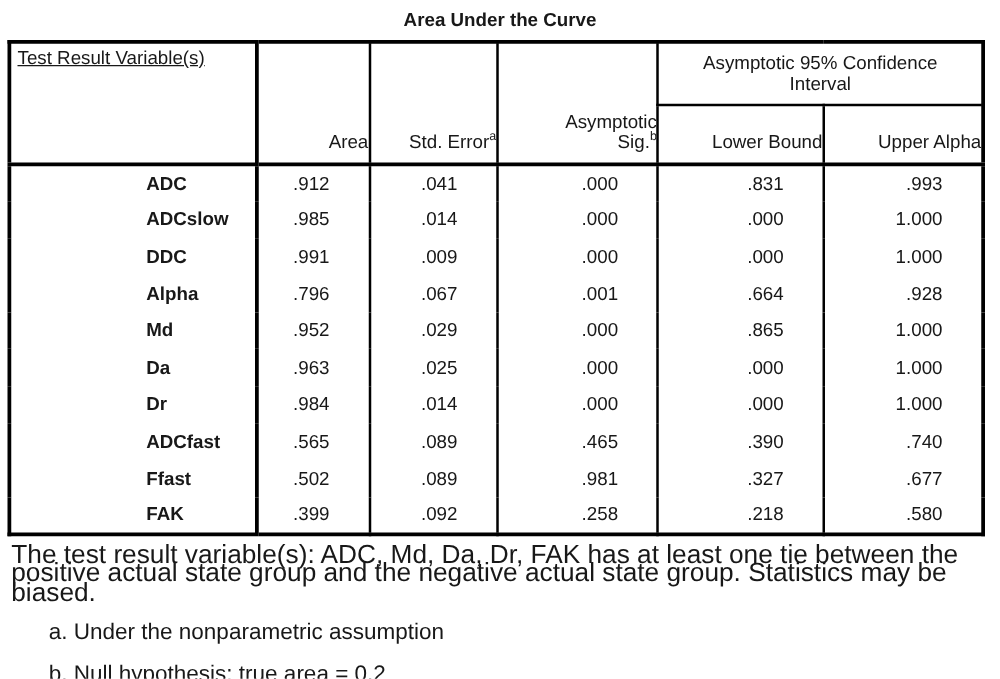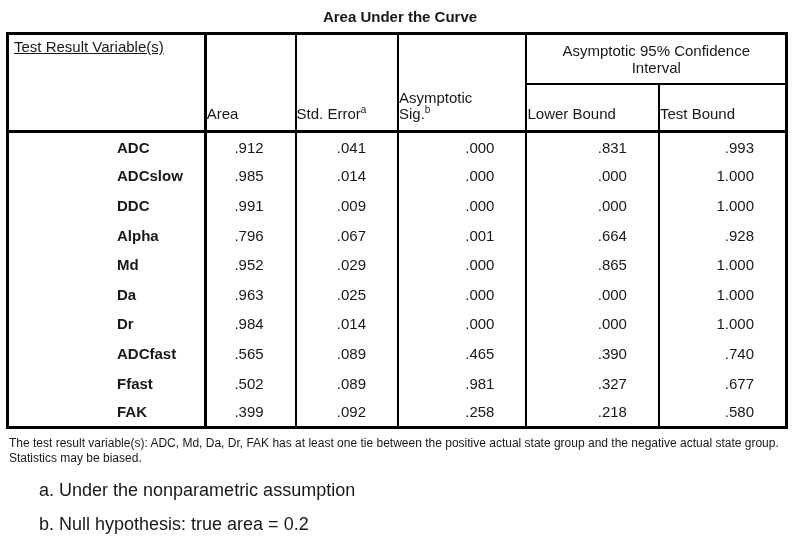--- a/index.html
+++ b/index.html
@@ -35,21 +35,21 @@
     vertical-align: top;
     text-align: left;
     padding: 3px 4px 0 5px;
     border-right: 3px solid #000;
     text-decoration: underline;
   }
   td.var { border-right: 3px solid #000; }
   .vline { border-left: 2px solid #000; }
   th.bottom {
     vertical-align: bottom;
-    text-align: left;
+    text-align: right;
     padding-bottom: 8px;
     line-height: 16px;
   }
   th.ci {
     vertical-align: middle;
     text-align: center;
     border-bottom: 2px solid #000;
     height: 50px;
     line-height: 17px;
     margin-left: 36px;
@@ -61,21 +61,21 @@
   tbody td {
     height: 29.6px;
     vertical-align: middle;
   }
   td.var { text-align: left; padding-left: 108px; font-weight: bold; }
   td.num { text-align: right; padding-right: 31px; }
   sup { font-size: 10px; line-height: 0; }
   .note {
     margin: 7px 0 0 9px;
     width: 780px;
-    font-size: 12px;
+    font-size: 21px;
     line-height: 15.5px;
   }
   .fnote {
     margin: 13px 0 0 39px;
     font-size: 18px;
   }
 </style>
 </head>
 <body>
 
@@ -93,21 +93,21 @@
   <thead>
     <tr class="hdr1">
       <th class="stub" rowspan="2">Test Result Variable(s)</th>
       <th class="bottom" rowspan="2">Area</th>
       <th class="bottom vline" rowspan="2"><span>Std. Error</span><sup>a</sup></th>
       <th class="bottom vline sig" rowspan="2"><span class="wrap"><span>Asymptotic Sig.</span><sup>b</sup></span></th>
       <th class="ci vline" colspan="2"><span class="wrap">Asymptotic 95% Confidence Interval</span></th>
     </tr>
     <tr class="hdr2">
       <th class="bottom vline">Lower Bound</th>
-      <th class="bottom vline">Test Bound</th>
+      <th class="bottom vline">Upper Alpha</th>
     </tr>
   </thead>
   <tbody>
     <tr>
       <td class="var">ADC</td>
       <td class="num">.912</td>
       <td class="num vline">.041</td>
       <td class="num vline">.000</td>
       <td class="num vline">.831</td>
       <td class="num vline">.993</td>

